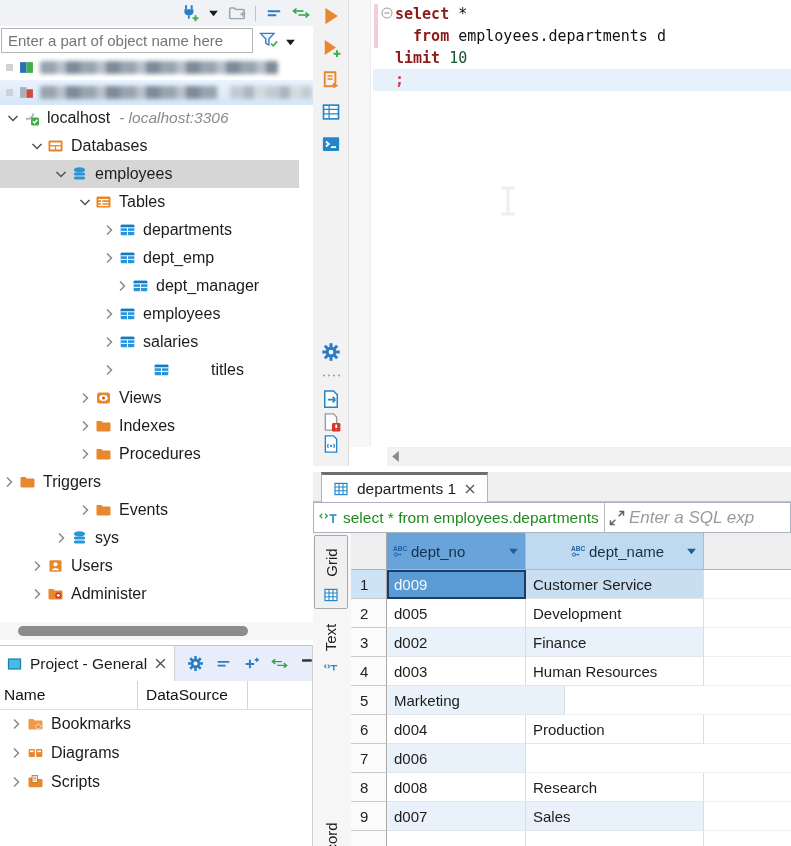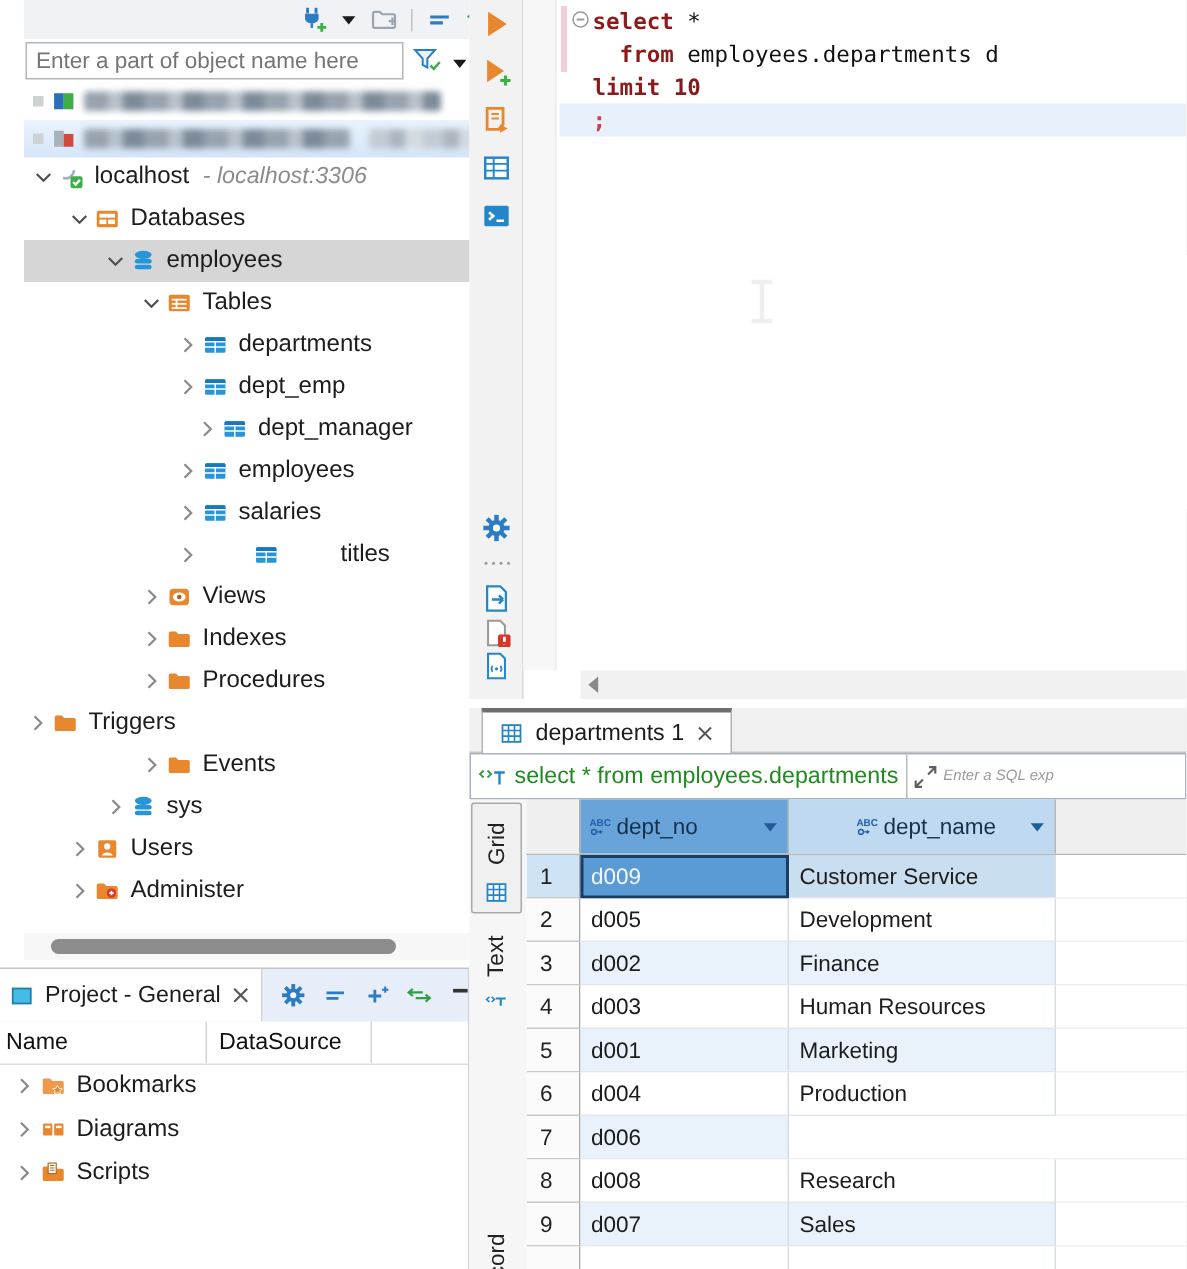--- a/index.html
+++ b/index.html
@@ -2,21 +2,21 @@
 <html><head>
 <meta charset="utf-8">
 <style>
   html,body{margin:0;padding:0;background:#e9e9e9}
   #app{position:relative;width:791px;height:846px;background:#fff;overflow:hidden;
        font-family:"Liberation Sans",sans-serif;font-size:16px;color:#1c1c1c}
   .ic{display:inline-flex;width:17px;height:16px;flex:none}
   .ic svg{width:100%;height:100%}
 
   
-  #navigator{position:absolute;left:16px;top:0;width:338px;height:645px;background:#fff;border-right:1px solid #7f1d1d;box-sizing:border-box}
+  #navigator{position:absolute;left:0;top:0;width:338px;height:645px;background:#fff;border-right:4px solid #7f1d1d;box-sizing:border-box}
   .nav-toolbar{position:absolute;top:0;left:0;right:0;height:26px;background:#f0f2f6;display:flex;align-items:center;justify-content:flex-end;gap:9px;padding-right:8px}
   .tb-btn{width:18px;height:18px;display:inline-flex;cursor:pointer}
   .tb-btn.small{width:11px;height:9px;align-self:center}
   .tb-sep{width:1px;height:15px;background:#c2c2c2}
   .filter-row{position:absolute;top:26px;left:0;right:0;height:28px;display:flex;align-items:center;background:#fff}
   .filter-input{width:252px;height:25px;border:1px solid #b5b5b5;font:15px "Liberation Sans",sans-serif;color:#5b5b5b;padding:0 6px;box-sizing:border-box;margin-left:1px;outline:none}
   .filter-input::placeholder{color:#757575;opacity:1}
   .filter-row .ic{margin-left:6px}
   .conn-rows{position:absolute;top:55px;left:0;right:14px}
   .conn-row{height:25px;display:flex;align-items:center;gap:6px;padding-left:6px}
@@ -61,38 +61,38 @@
   .es-icon.sep{height:7px;cursor:default}
   .editor-body{position:absolute;left:36px;top:0;right:0;bottom:19px;background:#fff;overflow:hidden}
   .ruler{position:absolute;left:0;top:0;width:21px;height:100%;background:#f7f7f7;border-right:1px solid #ececec}
   .change-bar{position:absolute;left:25px;top:4px;width:4px;height:44px;background:#f3cdd8}
   .fold{position:absolute;left:32px;top:7px;width:12px;height:12px}
   .code{position:absolute;left:24px;right:0;top:3px}
   .code-line{height:22px;line-height:22px;white-space:pre;padding-left:22px;
              font-family:"DejaVu Sans Mono",monospace;font-size:15px;font-weight:bold;color:#111}
   .code-line.hl{background:#e7f1fc}
   .tk-kw{color:#8d1a1a;font-weight:bold}
-  .tk-num{color:#7f1d1d;font-weight:bold}
+  .tk-num{color:#14532d;font-weight:normal}
   .tk-semi{color:#d43b4f}
   .tk-plain{color:#111;font-weight:normal}
   .ibeam{position:absolute;left:148px;top:186px;width:22px;height:30px}
   .ed-hscroll{position:absolute;left:74px;right:0;bottom:0;height:19px;background:#f1f1f1;display:flex;align-items:center}
   .ed-hscroll .ic{width:9px;height:11px;margin-left:4px}
 
   
   #results{position:absolute;left:313px;top:466px;width:478px;height:380px;background:#fff}
   .res-tabbar{position:absolute;top:6px;left:0;right:0;height:30px;background:#f0f0f0;border-bottom:1px solid #c3c3c3;box-sizing:border-box}
   .res-tab{position:absolute;left:8px;top:0;height:30px;background:#fff;border:1px solid #b3b3b3;border-bottom:none;border-top:3px solid #6e6e6e;display:flex;align-items:center;gap:8px;padding:0 11px;font-size:15.5px;box-sizing:border-box;cursor:pointer}
   .res-tab .close{width:12px;height:12px;display:inline-flex;cursor:pointer}
   .res-filter{position:absolute;top:36px;left:0;right:0;height:31px;background:#fff;border:1px solid #a9b2bf;display:flex;align-items:center;box-sizing:border-box;overflow:hidden}
   .rf-icon{width:20px;height:17px;margin:0 5px 0 4px;flex:none}
   .rf-query{color:#1f8a1f;font-size:15.5px;white-space:nowrap}
   .rf-div{width:1px;align-self:stretch;background:#b9b9b9;margin-left:5px;flex:none}
   .rf-expand{width:18px;height:18px;margin:0 3px;flex:none;cursor:pointer}
-  .rf-place{color:#9a9a9a;font-style:italic;font-size:10px;white-space:nowrap}
+  .rf-place{color:#9a9a9a;font-style:italic;font-size:17px;white-space:nowrap}
   .res-grid{position:absolute;top:67px;left:0;right:0;bottom:0}
   .side-strip{position:absolute;left:0;top:0;width:38px;height:100%;background:#f6f6f6;overflow:hidden}
   .side-tab{position:absolute;left:1px;width:34px;cursor:pointer}
   .side-tab.sel{background:#f0f0f0;border:1px solid #a9a9a9;border-radius:2px;box-sizing:border-box}
   .vlab{position:absolute;top:0;bottom:20px;left:0;right:0;display:flex;align-items:center;justify-content:center}
   .vlab span{transform:rotate(-90deg);white-space:nowrap;font-size:15px;color:#222}
   .vlab.full{bottom:0}
   .side-tab .ic{position:absolute;bottom:5px;left:50%;transform:translateX(-50%);width:17px;height:16px}
   .grid-table{position:absolute;left:38px;top:0;right:0;bottom:0;font-size:15px}
   .g-header{position:absolute;top:0;left:0;right:0;height:37px;display:flex;border-bottom:1px solid #b5b5b5;box-sizing:border-box}
@@ -832,21 +832,20 @@
               <div class="g-fill"></div>
             </div>
             <div class="g-row even">
               <div class="g-num">4</div>
               <div class="g-cell" style="width: 139px;">d003</div>
               <div class="g-cell" style="width: 178px;">Human Resources</div>
               <div class="g-fill"></div>
             </div>
             <div class="g-row odd">
               <div class="g-num">5</div>
-              <div class="g-cell" style="width: 139px;">d001</div>
               <div class="g-cell" style="width: 178px;">Marketing</div>
               <div class="g-fill"></div>
             </div>
             <div class="g-row even">
               <div class="g-num">6</div>
               <div class="g-cell" style="width: 139px;">d004</div>
               <div class="g-cell" style="width: 178px;">Production</div>
               <div class="g-fill"></div>
             </div>
             <div class="g-row odd">

